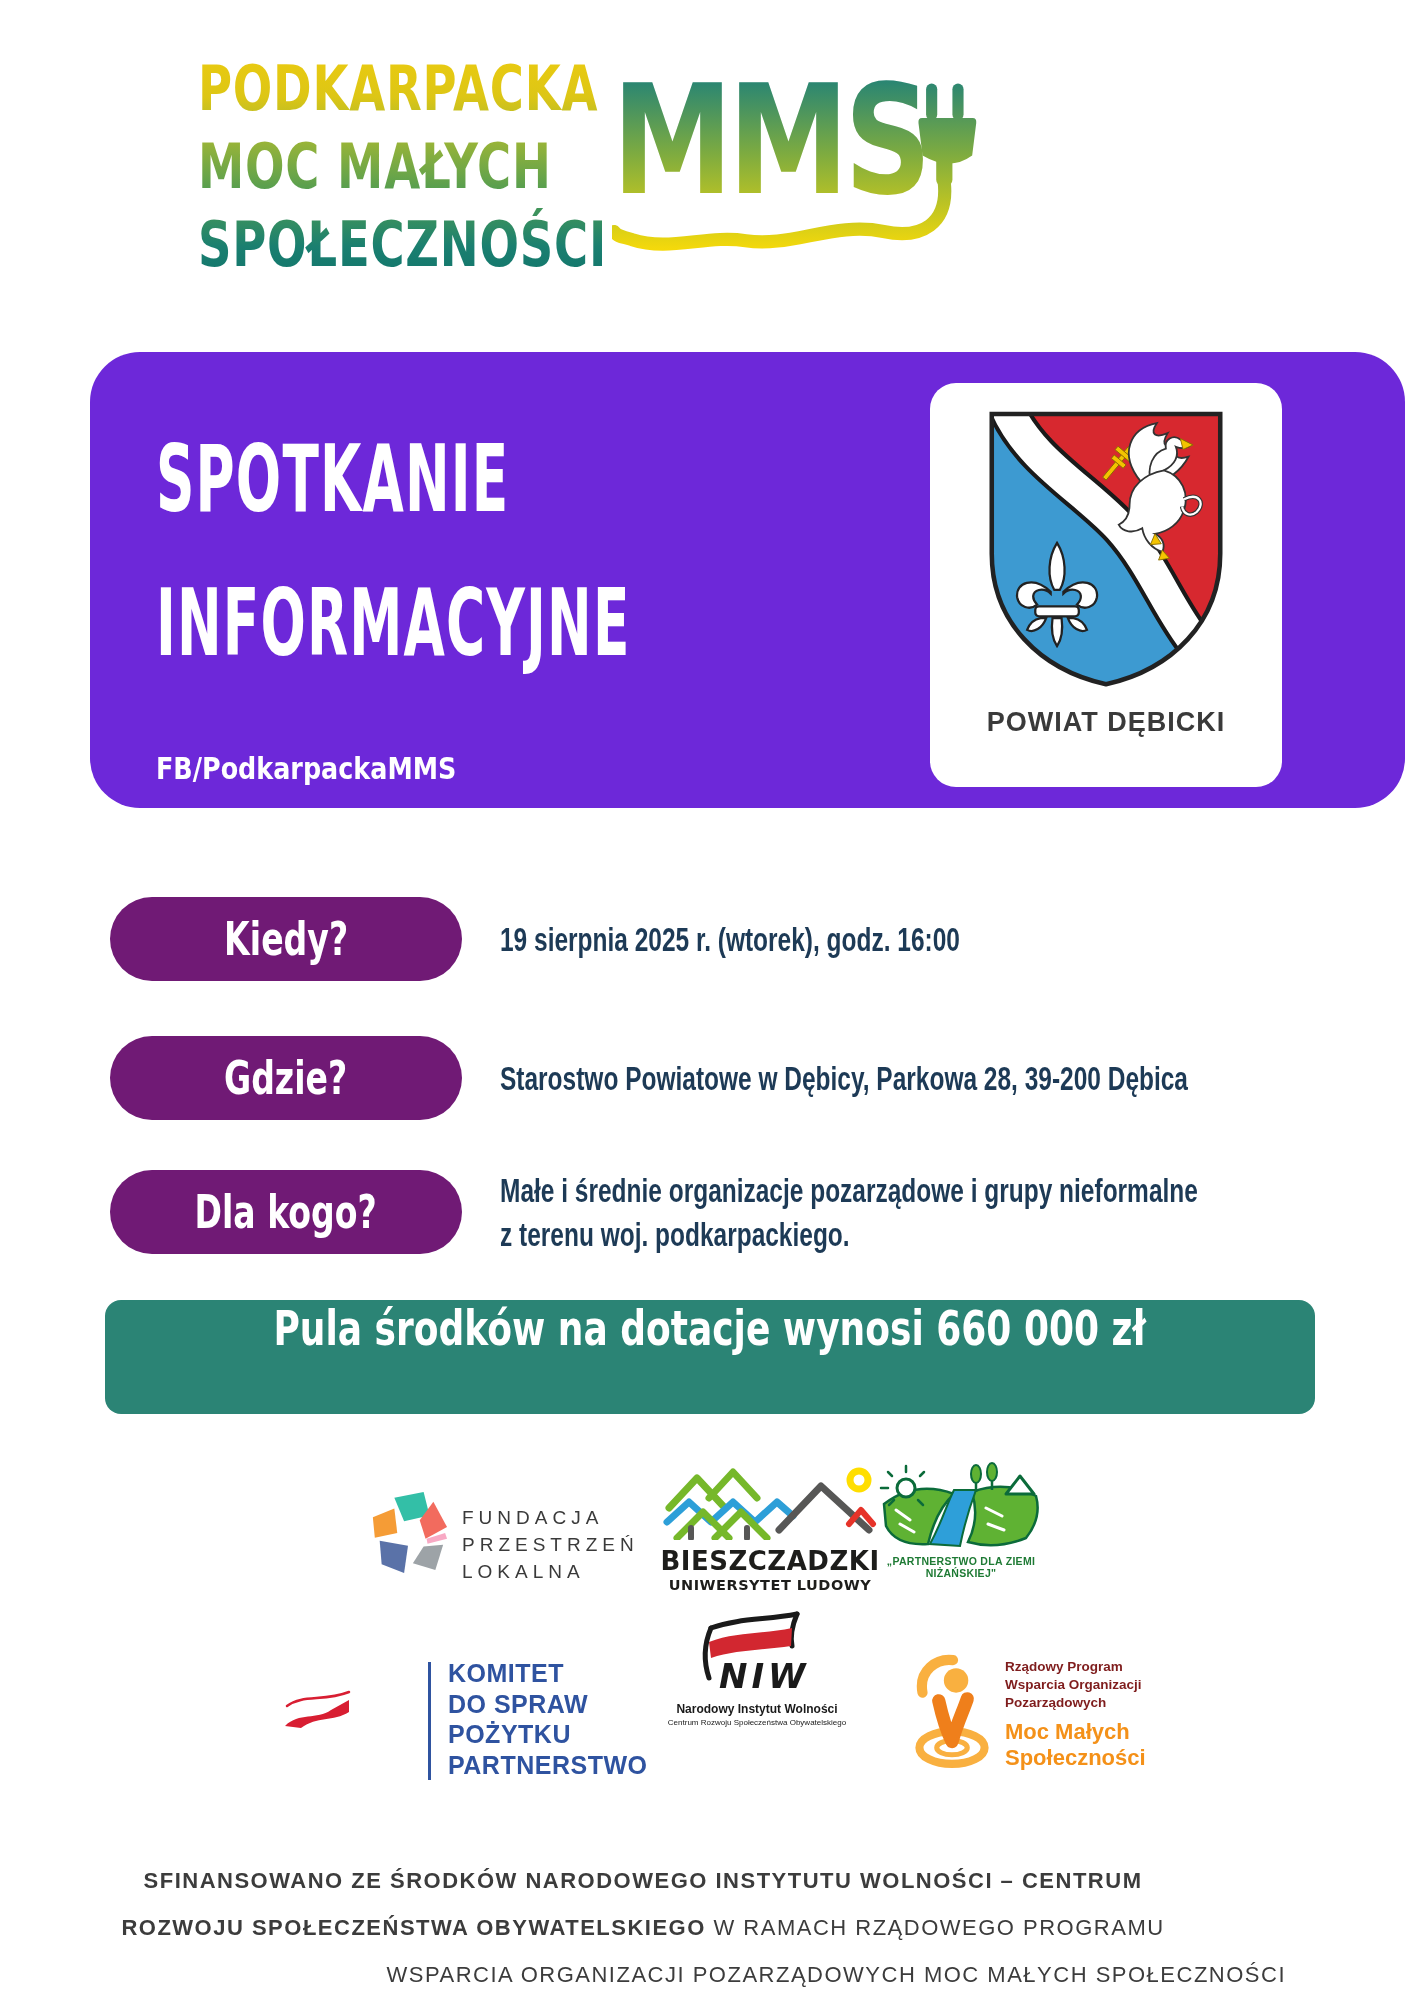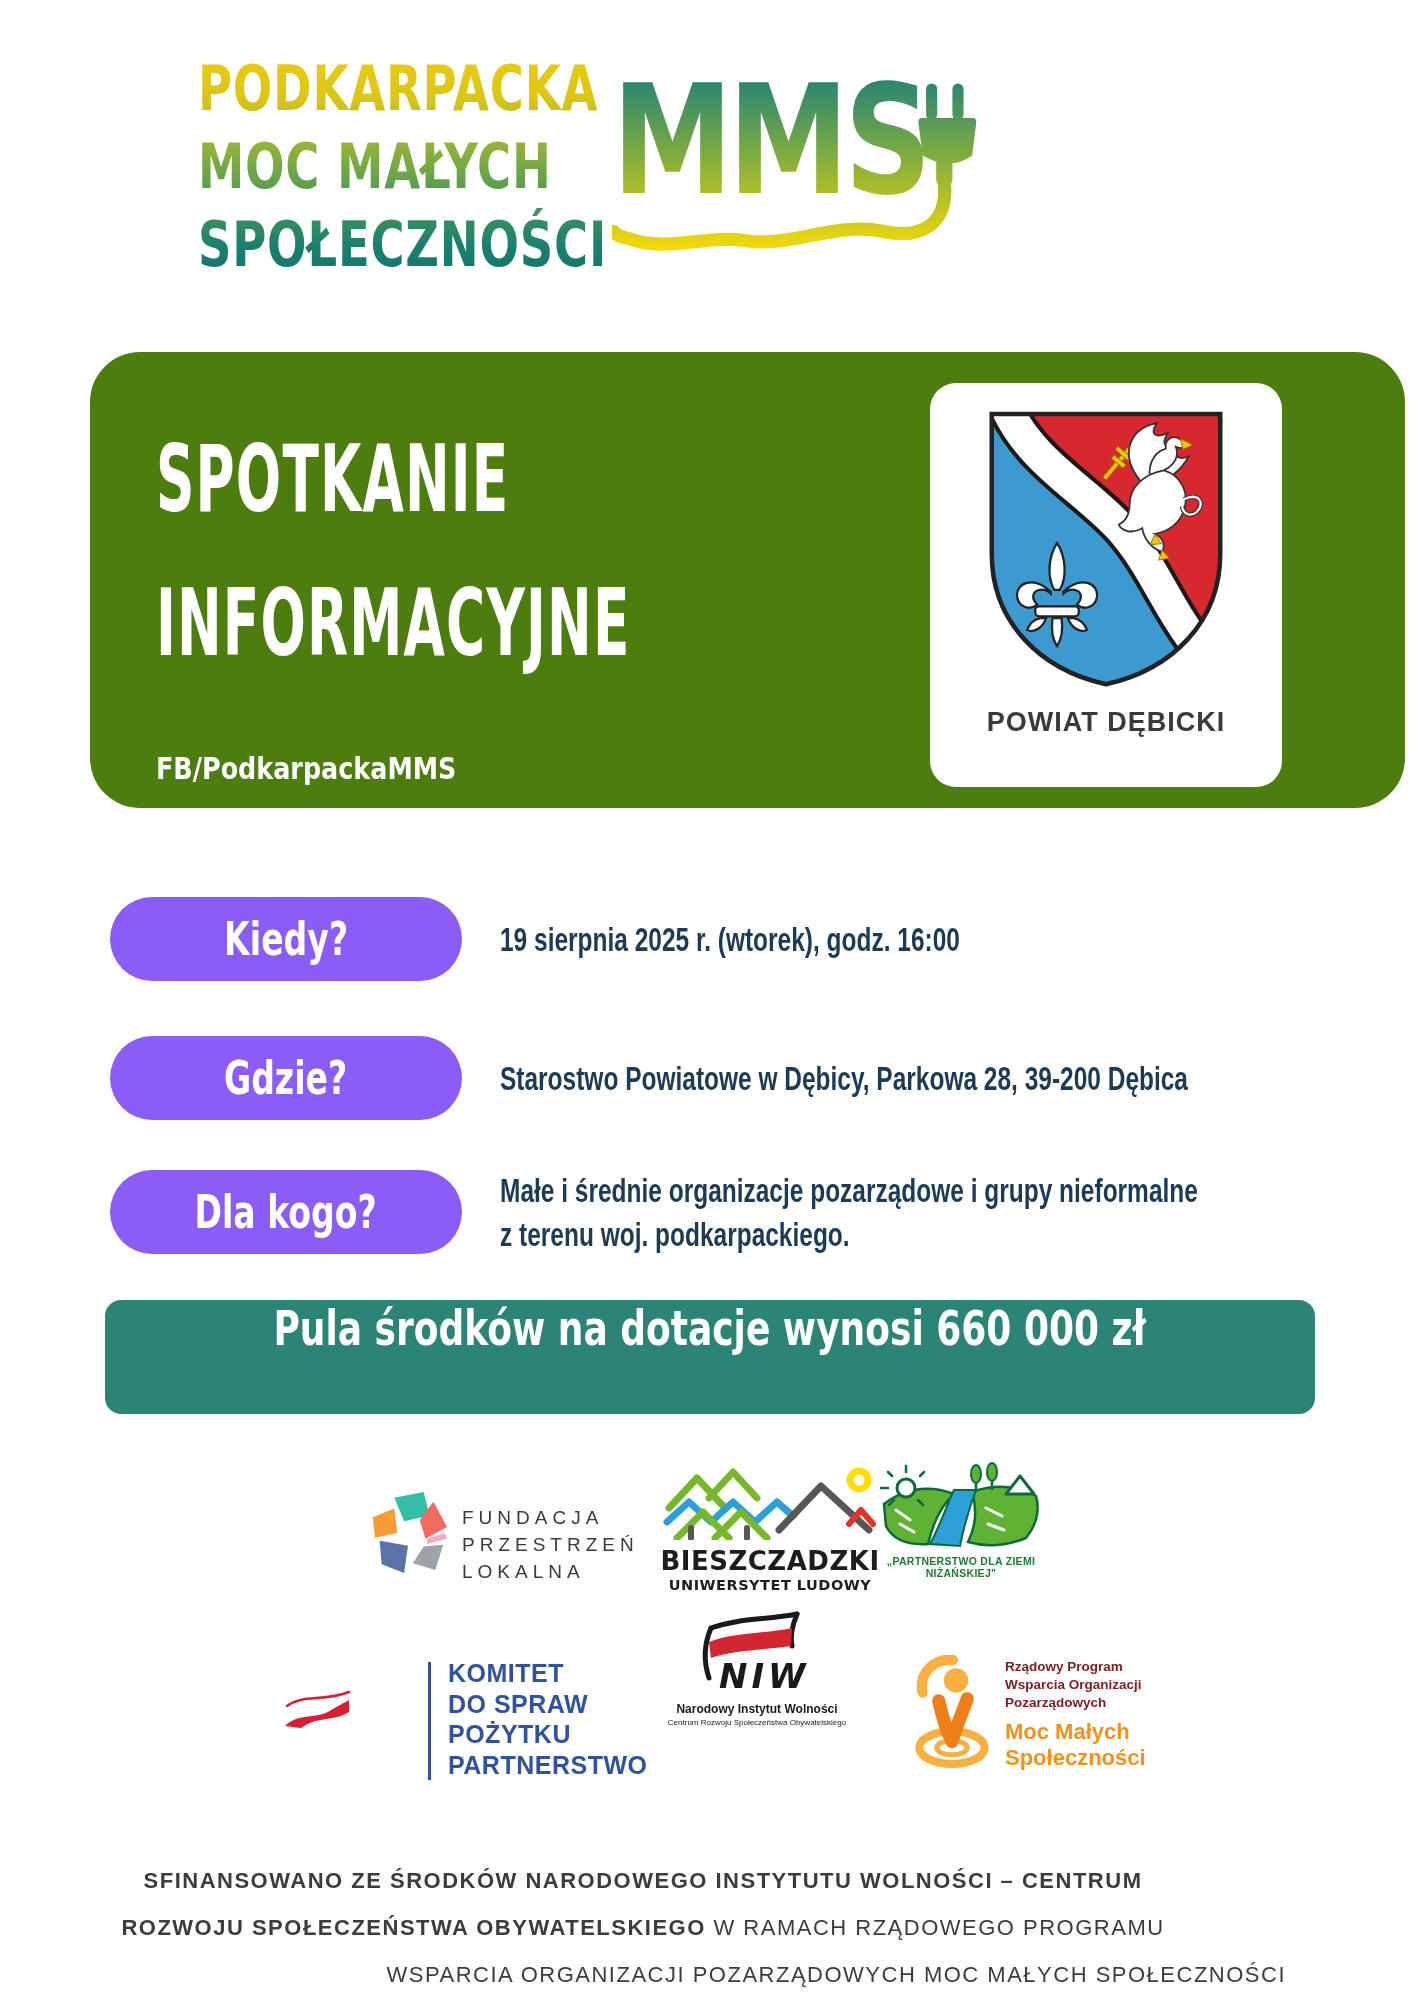--- a/index.html
+++ b/index.html
@@ -9,33 +9,33 @@
   
   .brand{position:absolute;left:198px;top:50px;font-family:"DejaVu Sans",sans-serif;
          font-weight:800;font-size:62px;line-height:78px;letter-spacing:1px;
          transform:scaleX(.75);transform-origin:0 0;white-space:nowrap;
          background:linear-gradient(180deg,#eccb10 0%,#ddc615 20%,#8fb13c 42%,#4f9c52 62%,#1a7f70 84%,#11746b 100%);
          -webkit-background-clip:text;background-clip:text;color:transparent;}
   .mms-logo{position:absolute;left:612px;top:40px;width:385px;height:225px;}
 
   
   .hero{position:absolute;left:90px;top:352px;width:1315px;height:456px;
-        background:#4d7c0f;border-radius:50px;}
+        background:#6d28d9;border-radius:50px;}
   .hero-title{position:absolute;left:66px;top:56px;color:#fff;
         font-family:"DejaVu Sans",sans-serif;font-weight:800;font-size:92px;line-height:144px;}
   .ht-line{transform:scaleX(.58);transform-origin:0 50%;white-space:nowrap;letter-spacing:2px;}
   .fb{position:absolute;left:66px;top:398px;color:#fff;font-family:"DejaVu Sans",sans-serif;
         font-weight:600;font-size:31px;transform:scaleX(.82);transform-origin:0 0;white-space:nowrap;}
   .crest-card{position:absolute;left:840px;top:31px;width:352px;height:404px;background:#fff;
         border-radius:26px;display:flex;flex-direction:column;align-items:center;}
   .crest-card svg{margin-top:18px;}
   .crest-caption{margin-top:6px;font-size:27px;font-weight:600;letter-spacing:1px;color:#3a3a3a;}
 
   
-  .pill{position:absolute;left:110px;width:352px;height:84px;background:#8b5cf6;border-radius:42px;
+  .pill{position:absolute;left:110px;width:352px;height:84px;background:#701a75;border-radius:42px;
         display:flex;align-items:center;justify-content:center;}
   .pill span{color:#fff;font-family:"DejaVu Sans",sans-serif;font-weight:800;font-size:46px;
         transform:scaleX(.72);transform-origin:50% 50%;white-space:nowrap;}
   .p1{top:897px}.p2{top:1036px}.p3{top:1170px}
   .dtext{position:absolute;left:500px;height:84px;display:flex;flex-direction:column;justify-content:center;
         color:#1d3a56;font-family:Liberation Sans, sans-serif;font-weight:700;font-size:34px;line-height:44px;}
   .dtext div{transform:scaleX(.72);transform-origin:0 50%;white-space:nowrap;}
   .t1{top:897px}.t2{top:1036px}.t3{top:1162px;height:100px}
 
   

